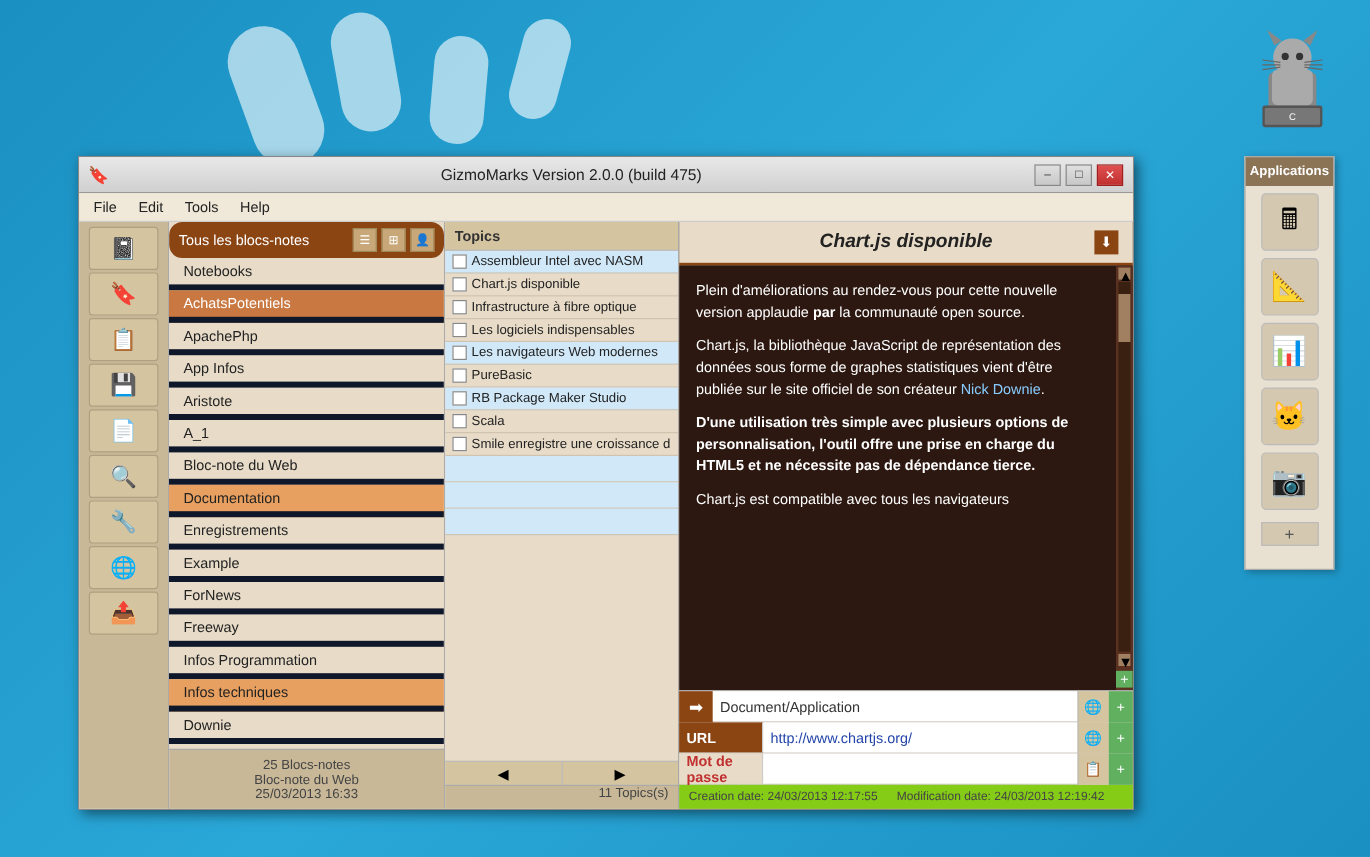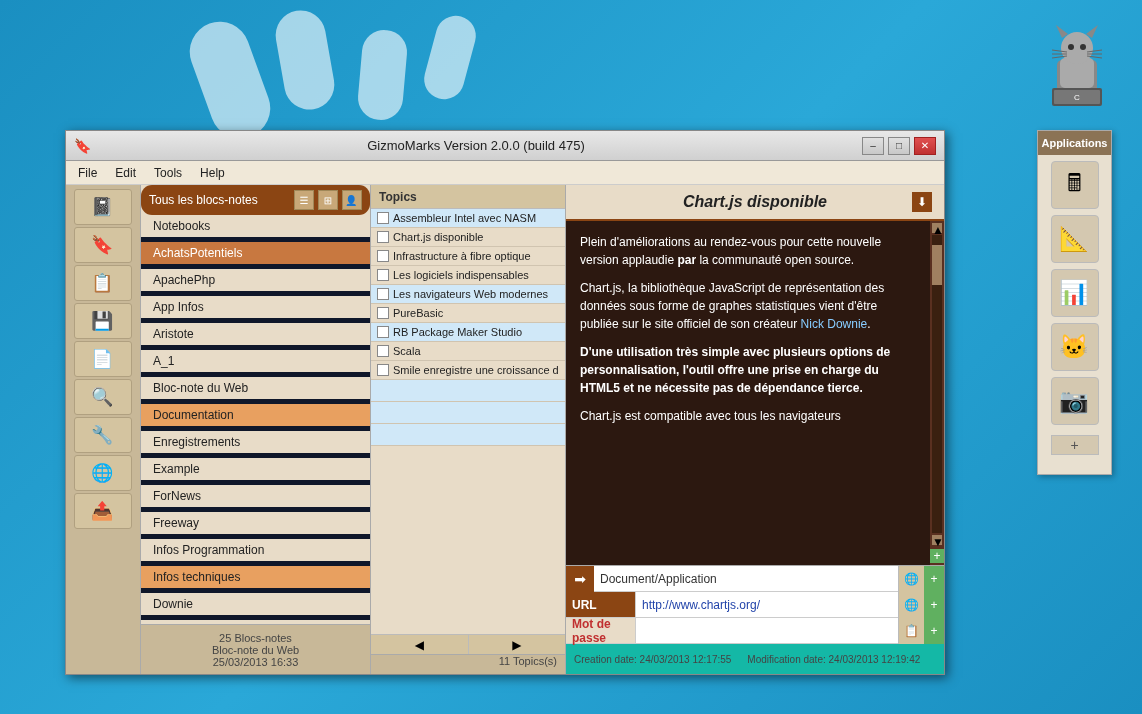--- a/index.html
+++ b/index.html
@@ -362,22 +362,22 @@
       height: 26px;
       background: #60b060;
       display: flex;
       align-items: center;
       justify-content: center;
       color: white;
       font-size: 12px;
       cursor: pointer;
     }
     .content-footer {
-      height: 30px;
-      background: #14b8a6;
+      height: 20px;
+      background: #84cc16;
       display: flex;
       align-items: center;
       padding: 0 8px;
       font-size: 10px;
       color: #444;
       gap: 16px;
     }
 
     
     .apps-panel {

